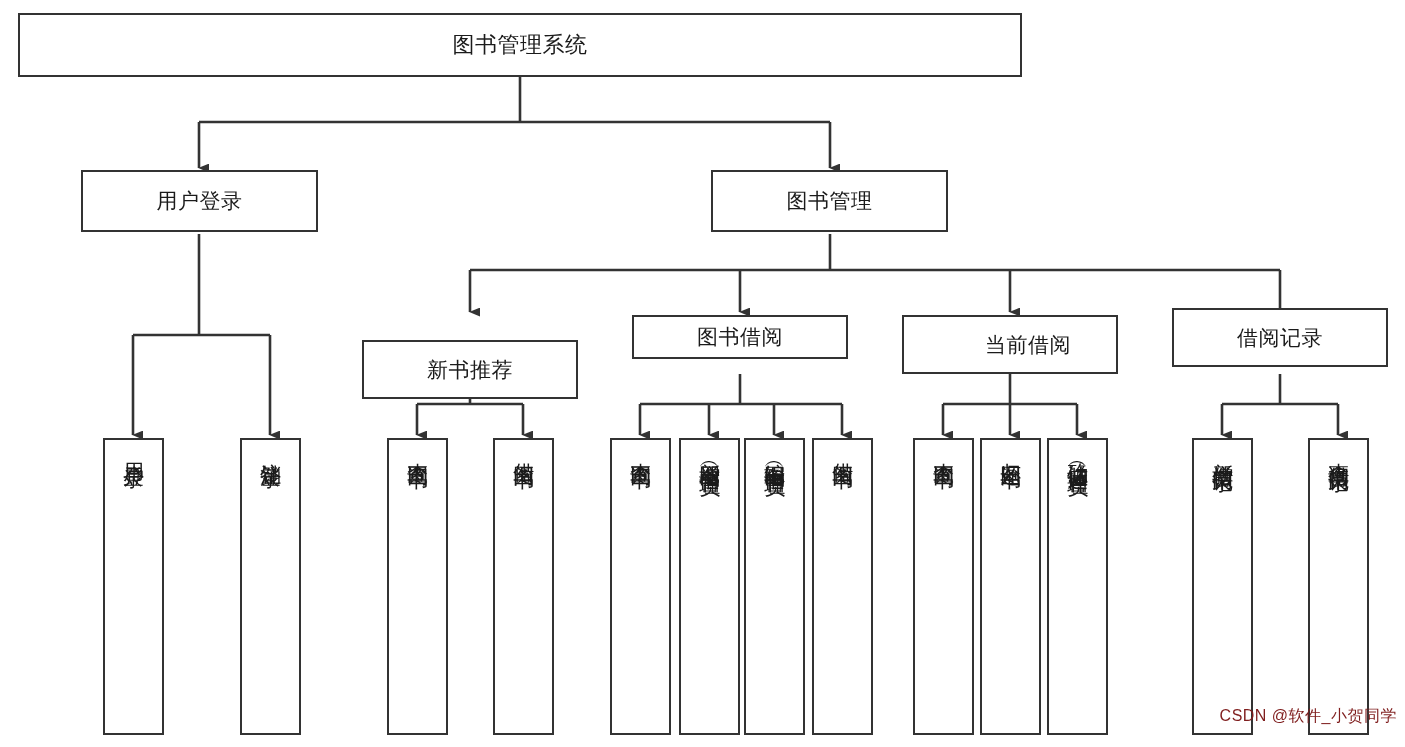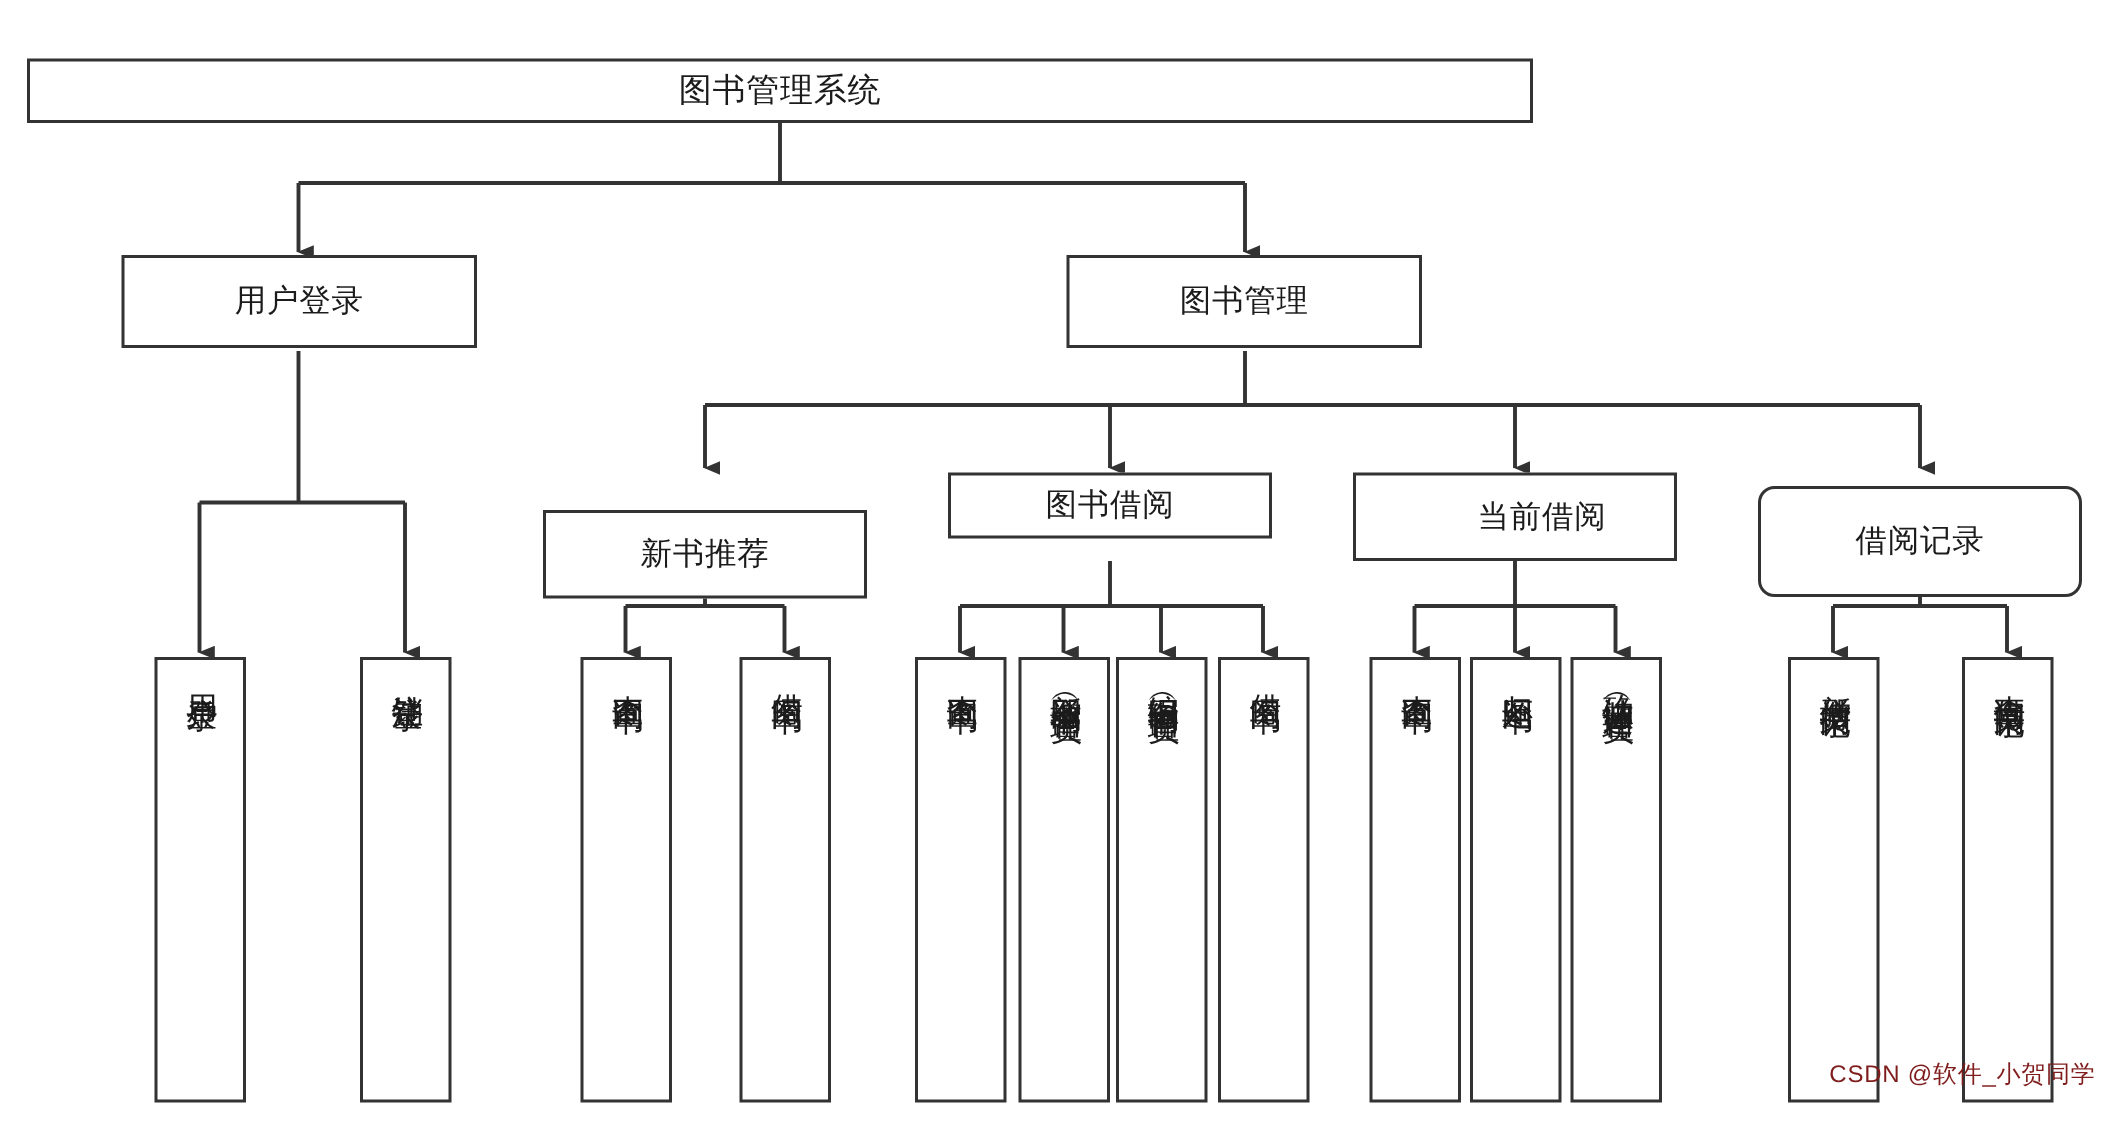--- a/index.html
+++ b/index.html
@@ -121,41 +121,41 @@
       <path d="M1010,404 L1010,435" marker-end="url(#arrowhead)"></path>
       <path d="M1077,404 L1077,435" marker-end="url(#arrowhead)"></path>
 
       <path d="M1280,374 L1280,404"></path>
       <path d="M1222,404 L1338,404"></path>
       <path d="M1222,404 L1222,435" marker-end="url(#arrowhead)"></path>
       <path d="M1338,404 L1338,435" marker-end="url(#arrowhead)"></path>
     </g>
   </svg>
 
-  <div class="node horiz root" style="left:18px; top:13px; width:1004px; height:43px;margin-top:26px;">
+  <div class="node horiz root" style="left:18px; top:13px; width:1004px; height:64px;">
     <span class="label">图书管理系统</span>
   </div>
 
   <div class="node horiz" style="left:81px; top:170px; width:237px; height:62px;">
     <span class="label">用户登录</span>
   </div>
   <div class="node horiz" style="left:711px; top:170px; width:237px; height:62px;">
     <span class="label">图书管理</span>
   </div>
 
   <div class="node horiz" style="left:362px; top:315px; width:216px; height:59px;margin-top:25px;">
     <span class="label">新书推荐</span>
   </div>
   <div class="node horiz" style="left:632px; top:315px; width:216px; height:44px;">
     <span class="label">图书借阅</span>
   </div>
   <div class="node horiz" style="left:902px; top:315px; width:216px; height:59px;padding-left:36px;">
     <span class="label">当前借阅</span>
   </div>
-  <div class="node horiz" style="left:1172px; top:324px; width:216px; height:74px;border-radius:11px;">
+  <div class="node horiz" style="left:1172px; top:308px; width:216px; height:59px;">
     <span class="label">借阅记录</span>
   </div>
 
   <div class="node vert" style="left:103px; top:438px; width:61px; height:297px;">
     <span class="label">用户登录</span>
   </div>
   <div class="node vert" style="left:240px; top:438px; width:61px; height:297px;">
     <span class="label">注销登录</span>
   </div>
 

